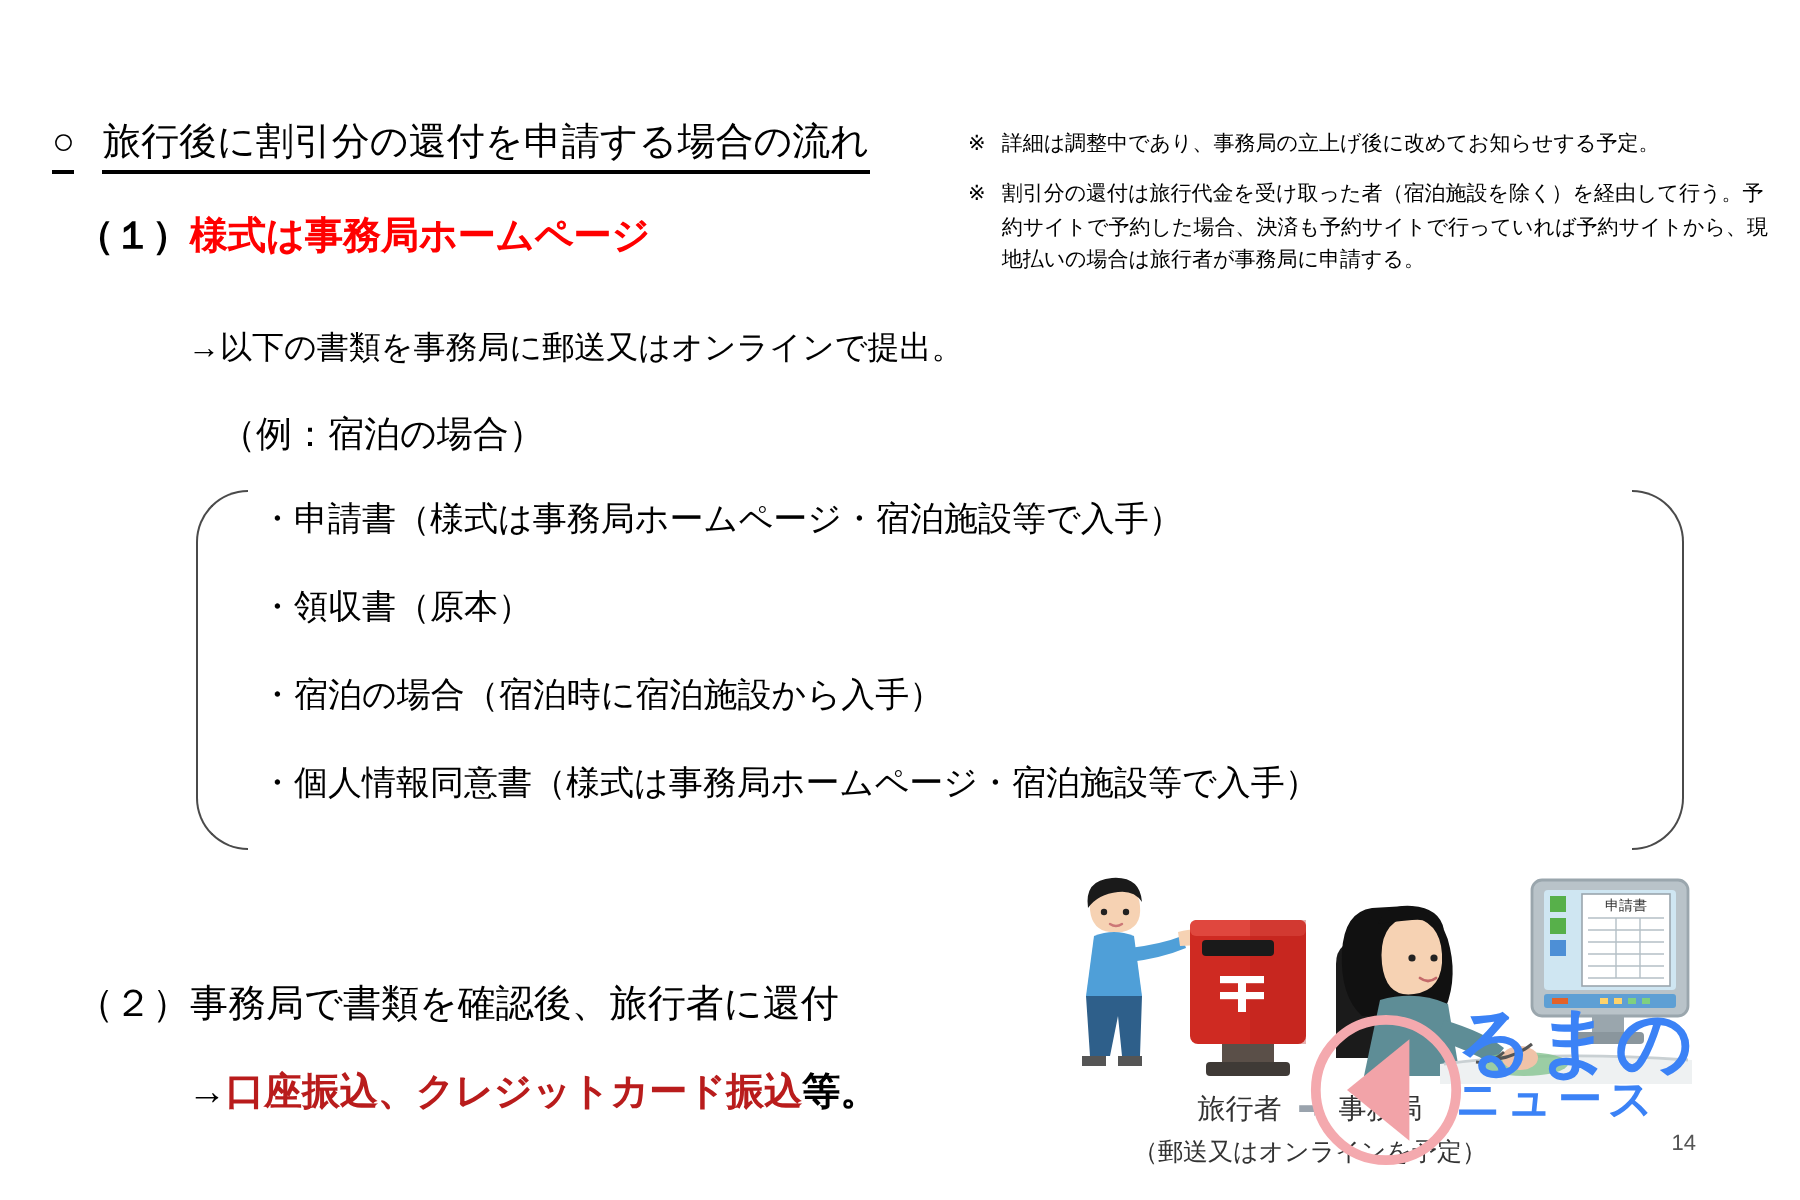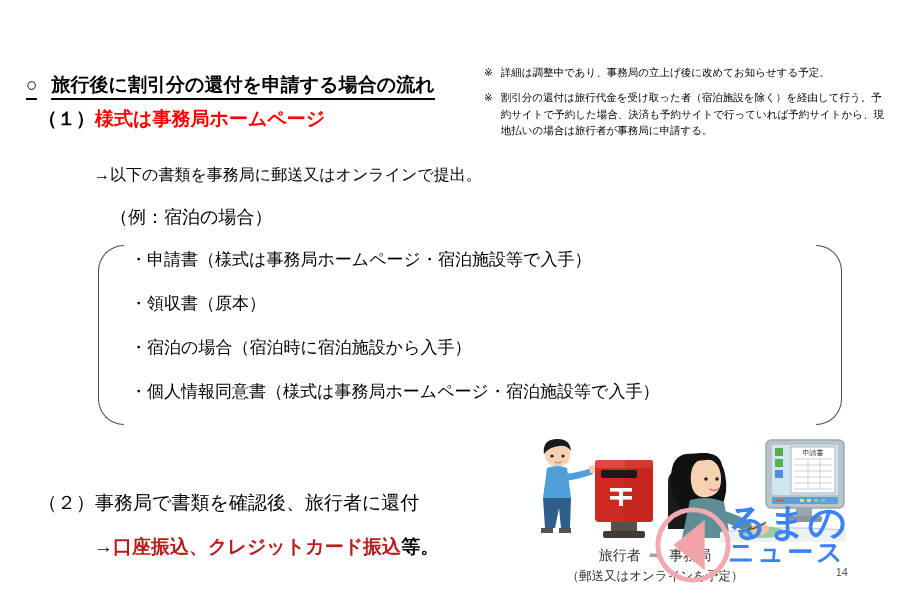--- a/index.html
+++ b/index.html
@@ -44,23 +44,23 @@
     font-weight: bold;
     letter-spacing: 2px;
     line-height: 1;
     white-space: nowrap;
   }
 
   
   #section-heading {
     position: absolute;
     left: 26px;
-    top: 74px;
+    top: 61px;
     font-size: 19px;
-    font-weight: bold;
+    font-weight: normal;
     white-space: nowrap;
     line-height: 1.2;
   }
   #section-heading .circle-mark {
     text-decoration: none;
     display: inline-block;
     padding-bottom: 1px;
     border-bottom: 2px solid #000;
   }
   #section-heading .heading-label {
@@ -245,21 +245,21 @@
   }
   #wm-text {
     position: absolute;
     left: 74px;
     top: 4px;
     color: #3b82f6;
     font-weight: bold;
     line-height: 0.95;
   }
   #wm-line1 { font-size: 38px; letter-spacing: 1px; }
-  #wm-line2 { font-size: 26px; letter-spacing: 3px; }
+  #wm-line2 { font-size: 22px; letter-spacing: 3px; }
 </style>
 </head>
 <body>
 
 <div id="slide">
 
 
   <div id="section-heading">
     <span class="circle-mark">○</span><span class="heading-label">旅行後に割引分の還付を申請する場合の流れ</span>
   </div>

